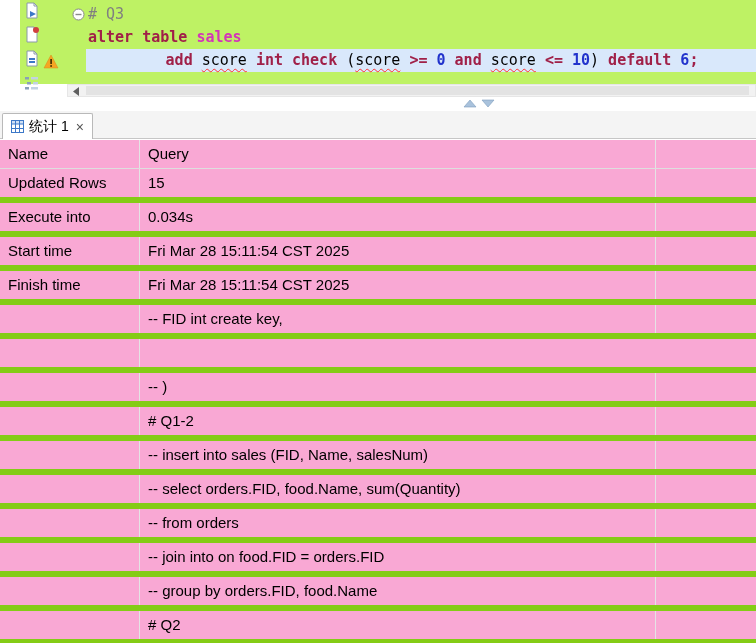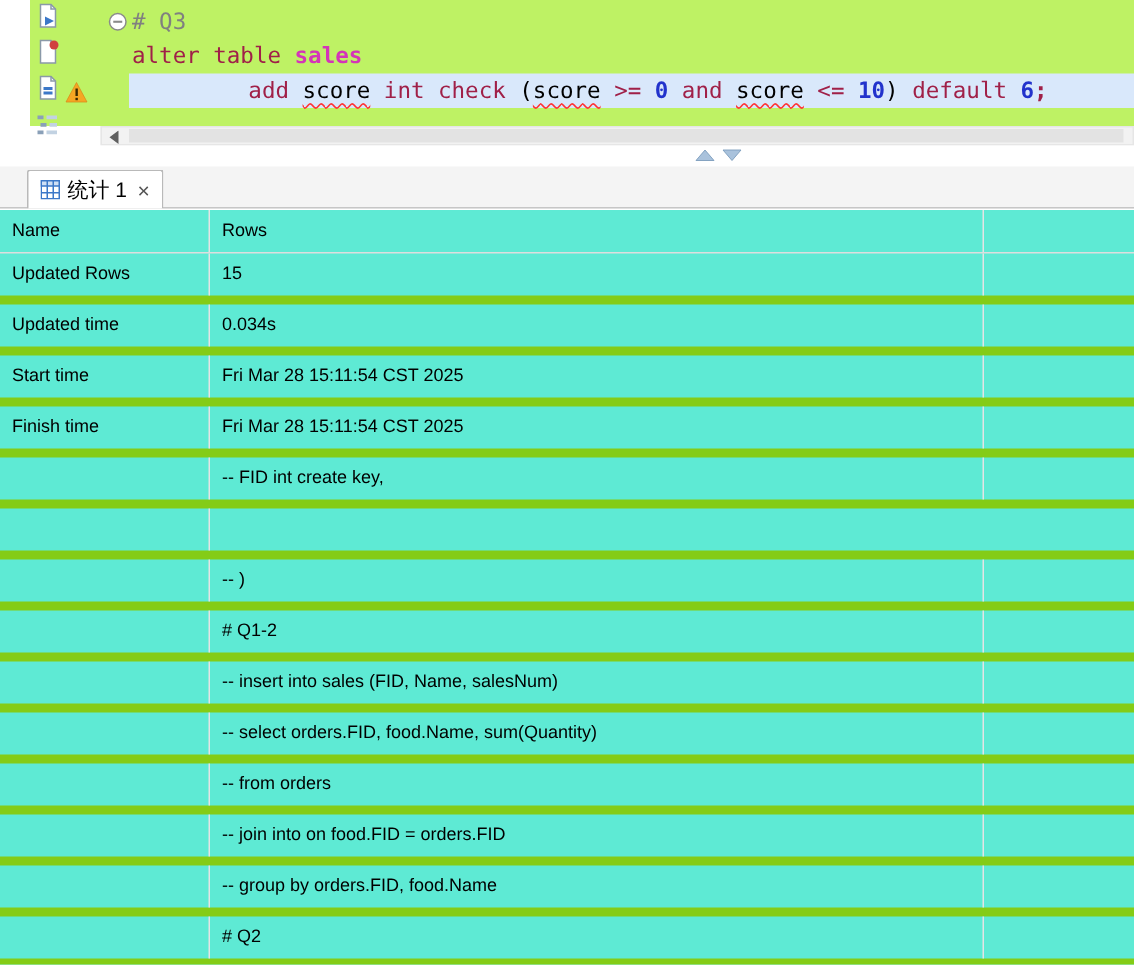--- a/index.html
+++ b/index.html
@@ -13,48 +13,48 @@
   .tb-icon{width:17px;height:17px;display:block;}
   .gutter-warning{position:absolute;left:23px;top:54px;width:16px;height:15px;}
   .fold-marker{position:absolute;left:52px;top:8px;width:13px;height:13px;cursor:pointer;}
   .code-lines{position:absolute;left:0;top:3px;right:0;}
   .code-line{
     height:23px;line-height:23px;padding-left:68px;white-space:pre;
     font-family:"DejaVu Sans Mono",monospace;font-size:15px;
   }
   .code-line.current{background:linear-gradient(to right,transparent 66px,var(--lineHighlight) 66px);text-align:center;}
   .tk-comment{color:var(--comment);}
-  .tk-keyword{color:var(--keyword);font-weight:normal;}
+  .tk-keyword{color:var(--keyword);font-weight:bold;}
   .tk-object{color:var(--object);font-weight:bold;}
   .tk-number{color:var(--number);font-weight:bold;}
   .tk-delimiter{color:var(--keyword);font-weight:bold;}
   .tk-plain{color:#000;}
   .tk-identifier-misspelled{
     color:#000;
     text-decoration:underline wavy var(--error);
     text-decoration-thickness:1px;text-underline-offset:3px;text-decoration-skip-ink:none;
   }
   
   .hscroll{position:absolute;left:67px;right:0;top:84px;height:13px;background:#f2f2f2;border:1px solid #e6e6e6;box-sizing:border-box;}
   .hscroll-arrow{position:absolute;left:3px;top:2px;width:10px;height:9px;}
   .hscroll-thumb{position:absolute;left:18px;right:6px;top:1px;bottom:1px;background:#e3e3e3;}
   
   .sash{position:absolute;left:0;right:0;top:97px;height:14px;background:#fff;}
   .sash-arrow{position:absolute;top:2px;width:14px;height:9px;cursor:pointer;}
   
   .tabbar{position:absolute;left:0;right:0;top:111px;height:28px;background:#f4f4f4;border-bottom:1px solid #c6c6c6;box-sizing:border-box;}
   .tab{
-    position:absolute;left:18px;top:2px;height:26px;background:#fff;
+    position:absolute;left:2px;top:2px;height:26px;background:#fff;
     border:1px solid #b9b9b9;border-bottom:none;border-radius:2px 2px 0 0;
     display:flex;align-items:center;gap:5px;padding:0 8px;font-size:14px;
     box-sizing:border-box;cursor:pointer;text-align:right;
   }
   .tab-close{color:#555;font-size:14px;line-height:14px;margin-left:2px;cursor:pointer;}
   
-  .grid{position:absolute;left:0;right:0;top:140px;bottom:0;font-size:12px;background:#5eead4;}
+  .grid{position:absolute;left:0;right:0;top:140px;bottom:0;font-size:15px;background:#f9a8d4;}
   .grid-header,.grid-row{display:flex;height:28px;line-height:27px;}
   .grid-header{border-bottom:1px solid #dedede;}
   .grid-row{border-bottom:6px solid #84cc16;}
   .cell{padding:0 8px;box-sizing:border-box;overflow:hidden;white-space:nowrap;}
   .name-cell{width:140px;border-right:1px solid #e4e4e4;}
   .value-cell{width:516px;border-right:1px solid #e4e4e4;}
   .empty-cell{flex:1;}
 </style>
 </head>
 <body>
@@ -132,31 +132,31 @@
       <line x1="0.5" y1="8.5" x2="12.5" y2="8.5" stroke="#3c78c8"></line>
     </svg>
     <span>统计 1</span>
     <span class="tab-close">×</span>
   </div>
 </div>
 
 <div class="grid">
   <div class="grid-header">
     <div class="cell name-cell">Name</div>
-    <div class="cell value-cell">Rows</div>
+    <div class="cell value-cell">Query</div>
     <div class="cell empty-cell"></div>
   </div>
   <div>
       <div class="grid-row">
         <div class="cell name-cell">Updated Rows</div>
         <div class="cell value-cell">15</div>
         <div class="cell empty-cell"></div>
       </div>
       <div class="grid-row">
-        <div class="cell name-cell">Updated time</div>
+        <div class="cell name-cell">Execute into</div>
         <div class="cell value-cell">0.034s</div>
         <div class="cell empty-cell"></div>
       </div>
       <div class="grid-row">
         <div class="cell name-cell">Start time</div>
         <div class="cell value-cell">Fri Mar 28 15:11:54 CST 2025</div>
         <div class="cell empty-cell"></div>
       </div>
       <div class="grid-row">
         <div class="cell name-cell">Finish time</div>

